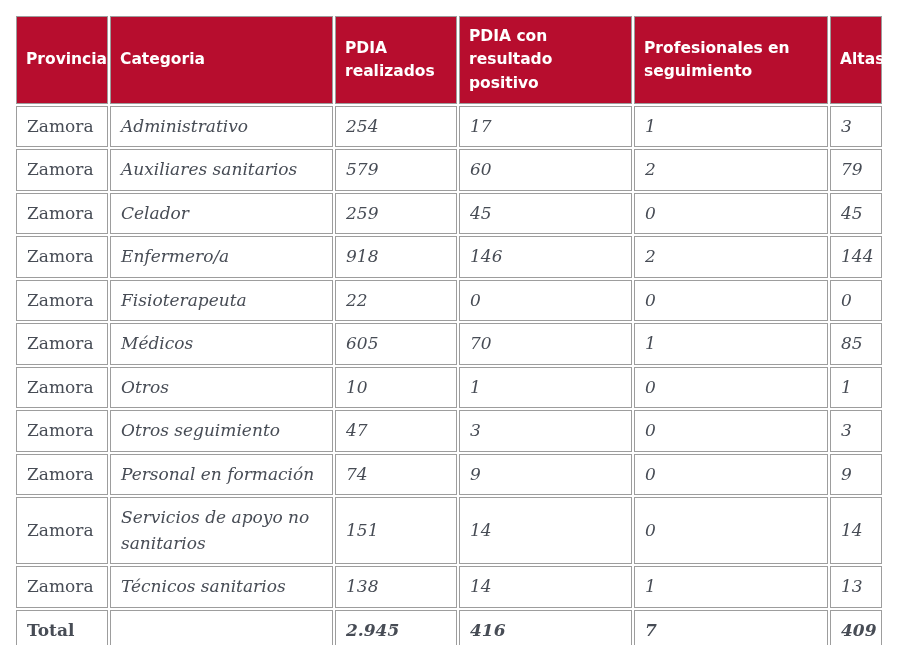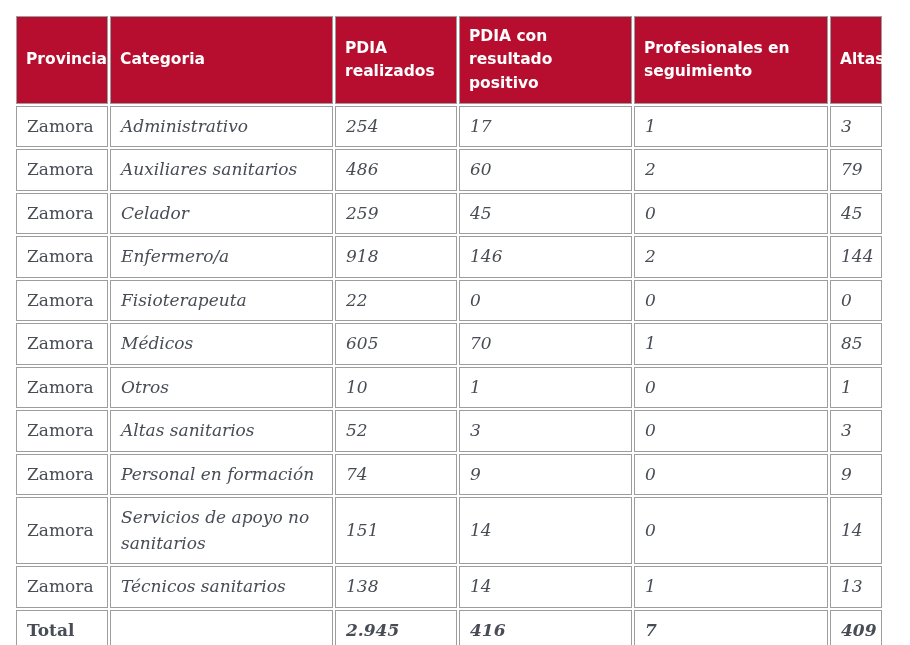--- a/index.html
+++ b/index.html
@@ -77,21 +77,21 @@
           <td class="col-left">Zamora</td>
           <td class="col-right">Administrativo</td>
           <td class="col-right">254</td>
           <td class="col-right">17</td>
           <td class="col-right">1</td>
           <td class="col-right">3</td>
         </tr>
         <tr>
           <td class="col-left">Zamora</td>
           <td class="col-right">Auxiliares sanitarios</td>
-          <td class="col-right">486</td>
+          <td class="col-right">579</td>
           <td class="col-right">60</td>
           <td class="col-right">2</td>
           <td class="col-right">79</td>
         </tr>
         <tr>
           <td class="col-left">Zamora</td>
           <td class="col-right">Celador</td>
           <td class="col-right">259</td>
           <td class="col-right">45</td>
           <td class="col-right">0</td>
@@ -124,22 +124,22 @@
         <tr>
           <td class="col-left">Zamora</td>
           <td class="col-right">Otros</td>
           <td class="col-right">10</td>
           <td class="col-right">1</td>
           <td class="col-right">0</td>
           <td class="col-right">1</td>
         </tr>
         <tr>
           <td class="col-left">Zamora</td>
-          <td class="col-right">Altas sanitarios</td>
-          <td class="col-right">52</td>
+          <td class="col-right">Otros seguimiento</td>
+          <td class="col-right">47</td>
           <td class="col-right">3</td>
           <td class="col-right">0</td>
           <td class="col-right">3</td>
         </tr>
         <tr>
           <td class="col-left">Zamora</td>
           <td class="col-right">Personal en formación</td>
           <td class="col-right">74</td>
           <td class="col-right">9</td>
           <td class="col-right">0</td>

